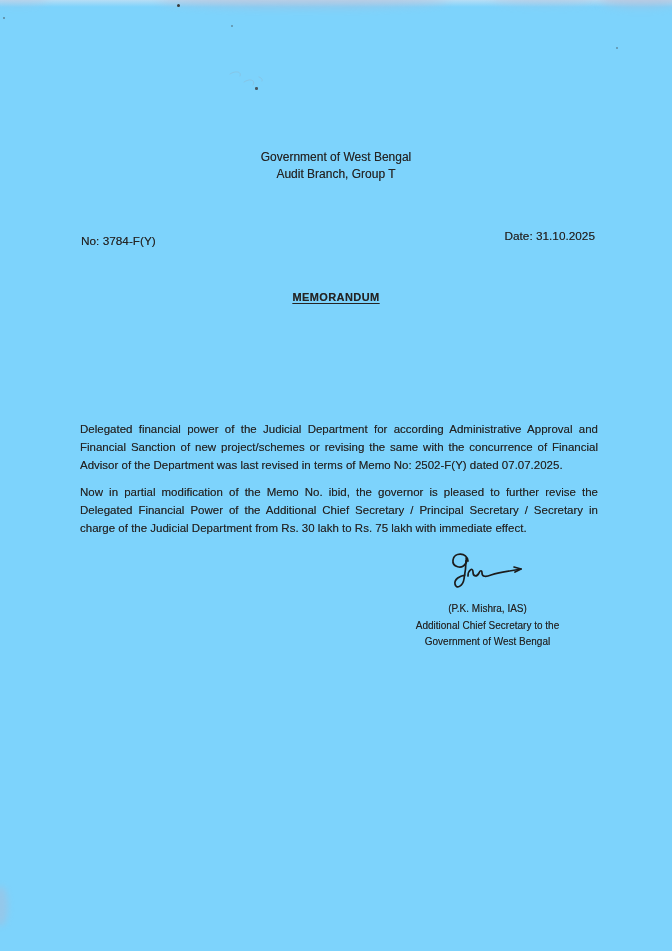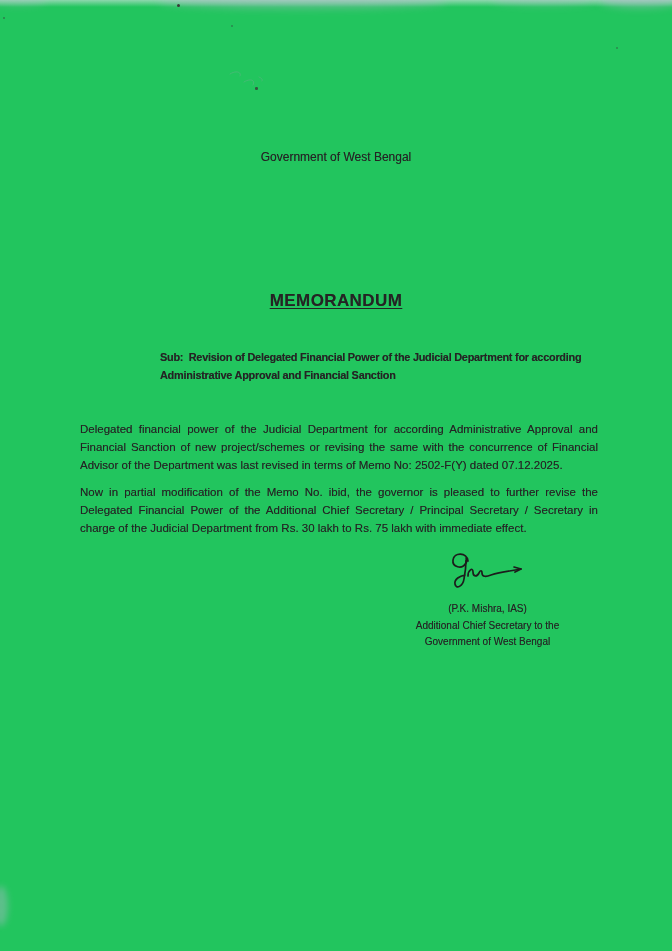--- a/index.html
+++ b/index.html
@@ -1,20 +1,20 @@
 <!DOCTYPE html>
 <html><head>
 <meta charset="utf-8">
 <style>
   html,body{margin:0;padding:0;background:#888;}
   .page{
     position:relative;
     width:672px;height:951px;
     margin:0 auto;
-    background:#22c55e;
+    background:#7dd3fc;
     overflow:hidden;
     font-family:"Liberation Sans", sans-serif;
     color:#242424;
     text-shadow:0 0 .45px rgba(45,45,45,.55);
   }
   
   .scan-band{position:absolute;top:0;left:0;right:0;height:7px;
     background:linear-gradient(#e6e6ef,rgba(230,230,239,0));opacity:.55;}
   .wisp{position:absolute;border-radius:50%;filter:blur(4px);background:#b7b7d0;}
   .wisp.w1{left:158px;top:-7px;width:290px;height:15px;opacity:.45;}
@@ -31,21 +31,21 @@
   .pencil{position:absolute;left:226px;top:64px;width:44px;height:30px;opacity:.5;}
   
   .letterhead{position:absolute;top:149px;left:0;right:0;
     text-align:center;font-size:12px;line-height:17.2px;}
   
   .ref-row{position:absolute;top:234px;left:81px;right:77px;
     display:flex;justify-content:space-between;font-size:11.8px;}
   .ref-row .date{margin-top:-5px;}
   
   .memo-title{position:absolute;top:291px;left:0;right:0;text-align:center;
-    font-size:17px;font-weight:700;letter-spacing:.4px;}
+    font-size:11px;font-weight:700;letter-spacing:.4px;}
   .memo-title span{text-decoration:underline;text-underline-offset:2px;}
   
   .subject{position:absolute;top:348px;left:160px;width:470px;
     font-weight:700;font-size:10.9px;letter-spacing:-.25px;line-height:18px;}
   .subject-line{white-space:pre;}
   
   .body-text{position:absolute;top:420px;left:80px;width:518px;
     font-size:11.5px;line-height:18px;text-align:justify;}
   .body-text p{margin:0 0 9px 0;}
   
@@ -68,34 +68,35 @@
   <div class="speck s2"></div>
   <div class="speck s3"></div>
   <div class="speck s4"></div>
   <div class="speck s5"></div>
   <svg class="pencil" viewBox="0 0 44 30">
     <path d="M4 10 C10 6 16 8 14 12 M18 18 C24 14 30 16 27 21 M33 13 c2 1 4 2 3 4" fill="none" stroke="#9aa0ab" stroke-width="1" stroke-linecap="round" opacity=".55"></path>
   </svg>
 
   <div class="letterhead">
     <div>Government of West Bengal</div>
+    <div>Audit Branch, Group T</div>
   </div>
 
+  <div class="ref-row">
+    <span class="memo-no">No: 3784-F(Y)</span>
+    <span class="date">Date: 31.10.2025</span>
+  </div>
 
   <div class="memo-title">
     <span>MEMORANDUM</span>
   </div>
 
-  <div class="subject">
-    <div class="subject-line">Sub:  Revision of Delegated Financial Power of the Judicial Department for according</div>
-    <div class="subject-line">Administrative Approval and Financial Sanction</div>
-  </div>
 
   <div class="body-text">
-    <p>Delegated financial power of the Judicial Department for according Administrative Approval and Financial Sanction of new project/schemes or revising the same with the concurrence of Financial Advisor of the Department was last revised in terms of Memo No: 2502-F(Y) dated 07.12.2025.</p>
+    <p>Delegated financial power of the Judicial Department for according Administrative Approval and Financial Sanction of new project/schemes or revising the same with the concurrence of Financial Advisor of the Department was last revised in terms of Memo No: 2502-F(Y) dated 07.07.2025.</p>
     <p>Now in partial modification of the Memo No. ibid, the governor is pleased to further revise the Delegated Financial Power of the Additional Chief Secretary / Principal Secretary / Secretary in charge of the Judicial Department from Rs. 30 lakh to Rs. 75 lakh with immediate effect.</p>
   </div>
 
   <svg class="signature" viewBox="0 0 84 47">
     <g fill="none" stroke="#1c1c1c" stroke-width="1.7" stroke-linecap="round" stroke-linejoin="round">
       <path d="M23 13 C22 4 9 4 8 12 C7 19 17 22 21 15 C22 13 22 11 21 10"></path>
       <path d="M21 12 C21 18 20 26 19 31 C18 38 11 42 10 36 C9 31 15 28 20 27"></path>
       <path d="M23 28 C23 22 28 19 28 24 C28 29 32 29 34 25 C35 22 37 22 37 25 C37 29 41 29 46 27 C56 24 66 23 76 21"></path>
       <path d="M76 21 l-7 -2 m7 2 l-6 3"></path>
     </g>

